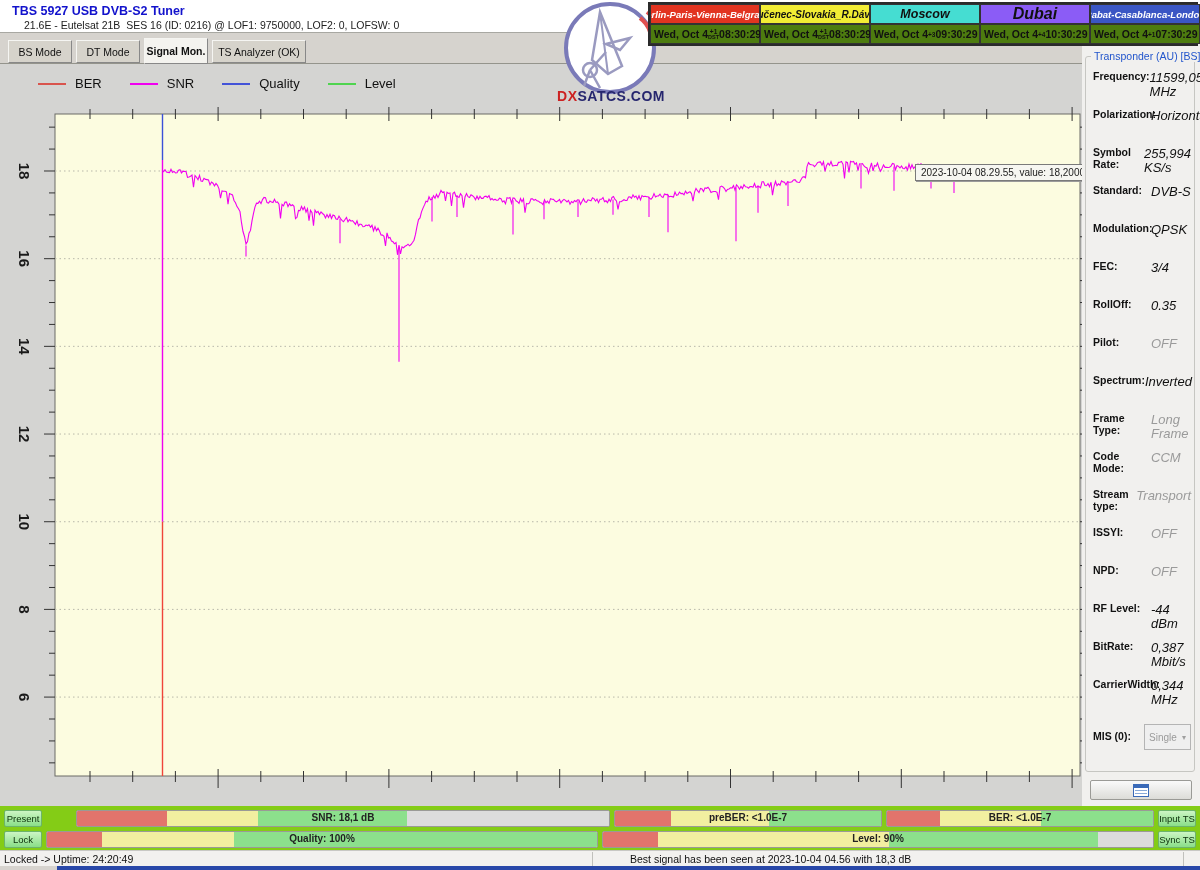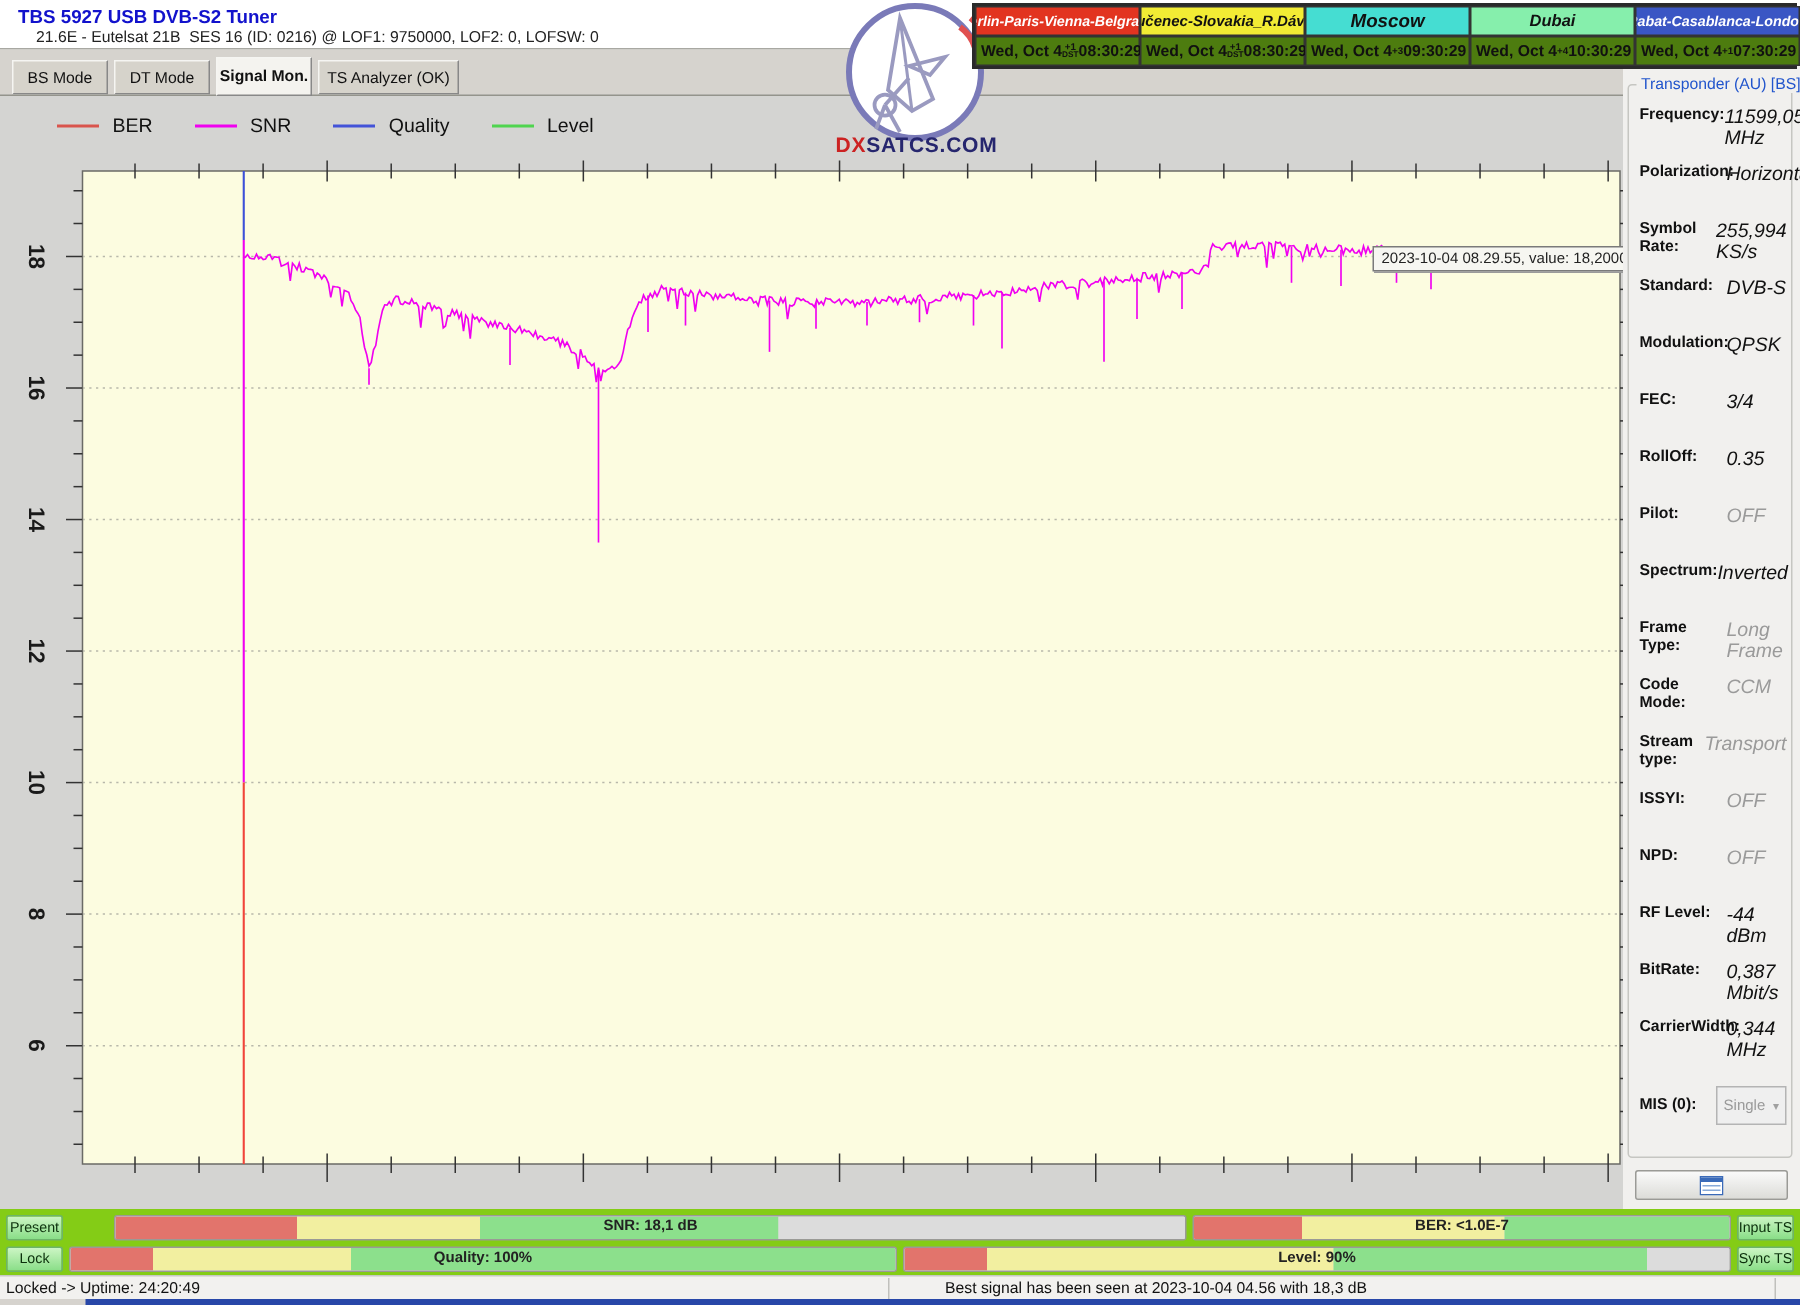--- a/index.html
+++ b/index.html
@@ -92,21 +92,21 @@
 
 <div id="titlebar">
   <div id="app-title">TBS 5927 USB DVB-S2 Tuner</div>
   <div id="app-subtitle">21.6E - Eutelsat 21B  SES 16 (ID: 0216) @ LOF1: 9750000, LOF2: 0, LOFSW: 0</div>
 </div>
 
 <div id="clockbar">
     <div class="clock-city" style="background: rgb(226, 52, 32); color: rgb(255, 255, 255); font-size: 9.5px; grid-row: 1;">Berlin-Paris-Vienna-Belgrade</div>
     <div class="clock-city" style="background: rgb(242, 236, 52); color: rgb(17, 17, 17); font-size: 10px; grid-row: 1;">Lučenec-Slovakia_R.Dávid</div>
     <div class="clock-city" style="background: rgb(69, 221, 210); color: rgb(17, 17, 17); font-size: 12.5px; grid-row: 1;">Moscow</div>
-    <div class="clock-city" style="background: #86efac; color: rgb(17, 17, 17); font-size: 11px; grid-row: 1;">Dubai</div>
+    <div class="clock-city" style="background: #8b5cf6; color: rgb(17, 17, 17); font-size: 16px; grid-row: 1;">Dubai</div>
     <div class="clock-city" style="background: rgb(58, 86, 196); color: rgb(255, 255, 255); font-size: 9.5px; grid-row: 1;">Rabat-Casablanca-London</div>
     <div class="clock-time">
       <span class="cdate">Wed, Oct 4</span>
       <span class="coffset"><span>+1</span><br><span style="font-size:5.5px">DST</span></span>
       <span class="ctime">08:30:29</span>
     </div>
     <div class="clock-time">
       <span class="cdate">Wed, Oct 4</span>
       <span class="coffset"><span>+1</span><br><span style="font-size:5.5px">DST</span></span>
       <span class="ctime">08:30:29</span>
@@ -413,20 +413,26 @@
     <div class="barrow" style="top: 4px;">
       <div class="badge">Present</div>
       <div class="pbar" style="flex: 2 1 0%; margin-left: 30px;">
         <div class="seg" style="width: 17%; background: rgb(226, 116, 108);"></div>
         <div class="seg" style="width: 17%; background: rgb(242, 239, 160);"></div>
         <div class="seg" style="width: 28%; background: rgb(140, 224, 140);"></div>
         <div class="seg" style="width: 38%; background: rgb(220, 220, 220);"></div>
         <div class="blabel">SNR: 18,1 dB</div>
       </div>
       <div class="pbar" style="flex: 1 1 0%;">
+        <div class="seg" style="width: 21%; background: rgb(226, 116, 108);"></div>
+        <div class="seg" style="width: 37%; background: rgb(242, 239, 160);"></div>
+        <div class="seg" style="width: 42%; background: rgb(140, 224, 140);"></div>
+        <div class="blabel">preBER: &lt;1.0E-7</div>
+      </div>
+      <div class="pbar" style="flex: 1 1 0%;">
         <div class="seg" style="width: 20%; background: rgb(226, 116, 108);"></div>
         <div class="seg" style="width: 38%; background: rgb(242, 239, 160);"></div>
         <div class="seg" style="width: 42%; background: rgb(140, 224, 140);"></div>
         <div class="blabel">BER: &lt;1.0E-7</div>
       </div>
       <div class="badge">Input TS</div>
     </div>
     <div class="barrow" style="top: 25px;">
       <div class="badge">Lock</div>
       <div class="pbar" style="flex: 2 1 0%;">

